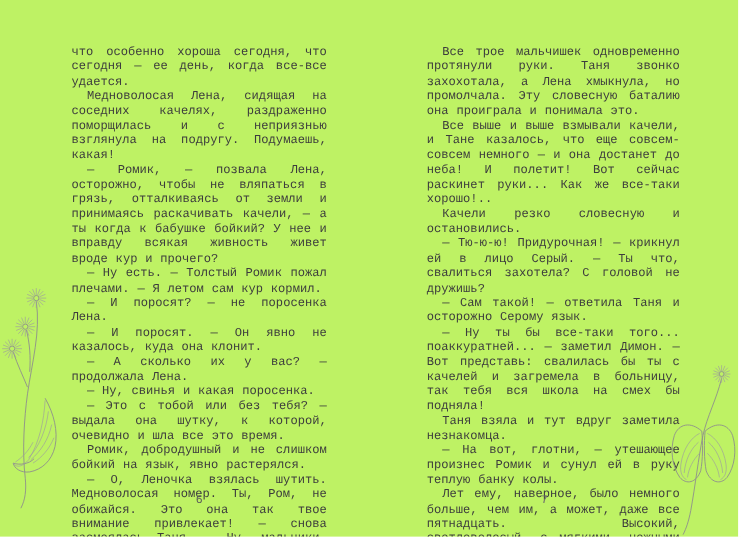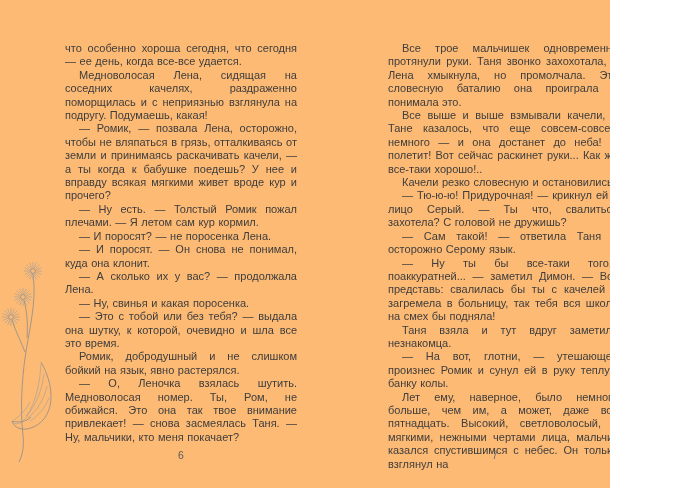--- a/index.html
+++ b/index.html
@@ -1,21 +1,21 @@
 <!DOCTYPE html>
 <html lang="ru"><head>
 <meta charset="utf-8">
 <style>
   html,body{margin:0;padding:0;background:#ffffff;}
   .spread{
     position:relative;
-    width:610px;height:488px;
-    background:#fdba74;
+    width:671px;height:488px;
+    background:#bef264;
     overflow:hidden;
-    font-family:Liberation Sans, sans-serif;
+    font-family:Liberation Mono, monospace;
   }
   .text-col{
     position:absolute;
     top:42px;
     width:232px;
     font-size:11px;
     line-height:13.4px;
     color:#3d3d3d;
   }
   .text-col.left{left:65px;}
@@ -92,24 +92,24 @@
       <path class="ink-thin" d="M49,148 C45,158 38,166 30,171"></path>
       <path class="ink-thin" d="M14,170 C20,166 26,160 30,152"></path>
     </svg>
     
   </div>
 
   <div>
     <div class="text-col left">
         <p class="para noindent">что особенно хороша сегодня, что сегодня — ее день, когда все-все удается.</p>
         <p class="para">Медноволосая Лена, сидящая на соседних качелях, раздраженно поморщилась и с неприязнью взглянула на подругу. Подумаешь, какая!</p>
-        <p class="para">— Ромик, — позвала Лена, осторожно, чтобы не вляпаться в грязь, отталкиваясь от земли и принимаясь раскачивать качели, — а ты когда к бабушке поедешь? У нее и вправду всякая мягкими живет вроде кур и прочего?</p>
+        <p class="para">— Ромик, — позвала Лена, осторожно, чтобы не вляпаться в грязь, отталкиваясь от земли и принимаясь раскачивать качели, — а ты когда к бабушке бойкий? У нее и вправду всякая живность живет вроде кур и прочего?</p>
         <p class="para">— Ну есть. — Толстый Ромик пожал плечами. — Я летом сам кур кормил.</p>
         <p class="para">— И поросят? — не поросенка Лена.</p>
-        <p class="para">— И поросят. — Он снова не понимал, куда она клонит.</p>
+        <p class="para">— И поросят. — Он явно не казалось, куда она клонит.</p>
         <p class="para">— А сколько их у вас? — продолжала Лена.</p>
         <p class="para">— Ну, свинья и какая поросенка.</p>
         <p class="para">— Это с тобой или без тебя? — выдала она шутку, к которой, очевидно и шла все это время.</p>
         <p class="para">Ромик, добродушный и не слишком бойкий на язык, явно растерялся.</p>
         <p class="para">— О, Леночка взялась шутить. Медноволосая номер. Ты, Ром, не обижайся. Это она так твое внимание привлекает! — снова засмеялась Таня. — Ну, мальчики, кто меня покачает?</p>
       </div>
     <div class="page-number left">6</div>
   </div>
 
   <div>

